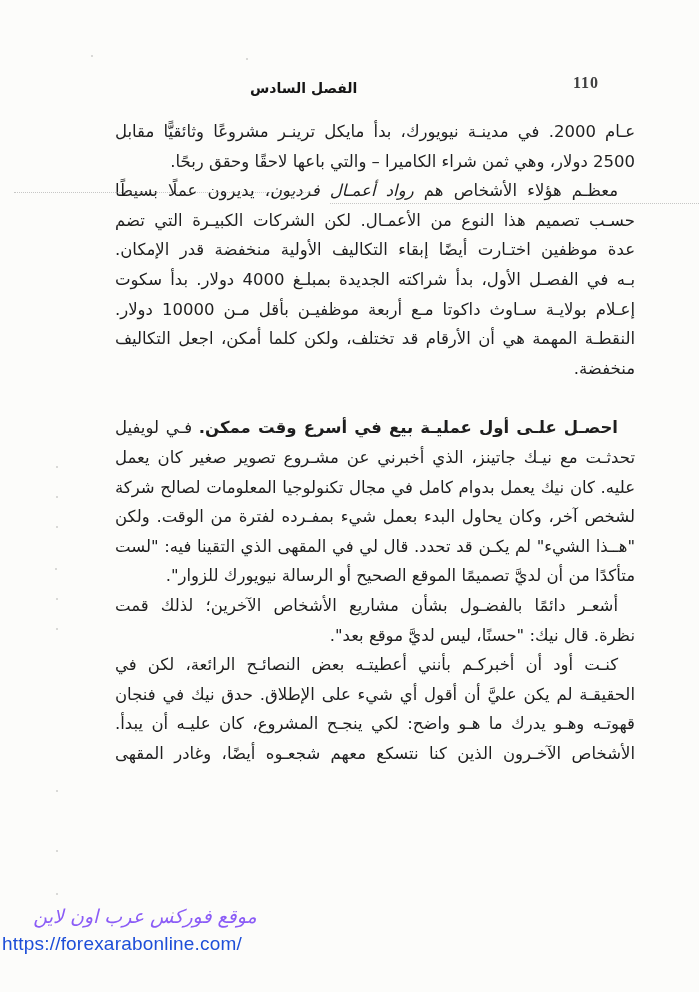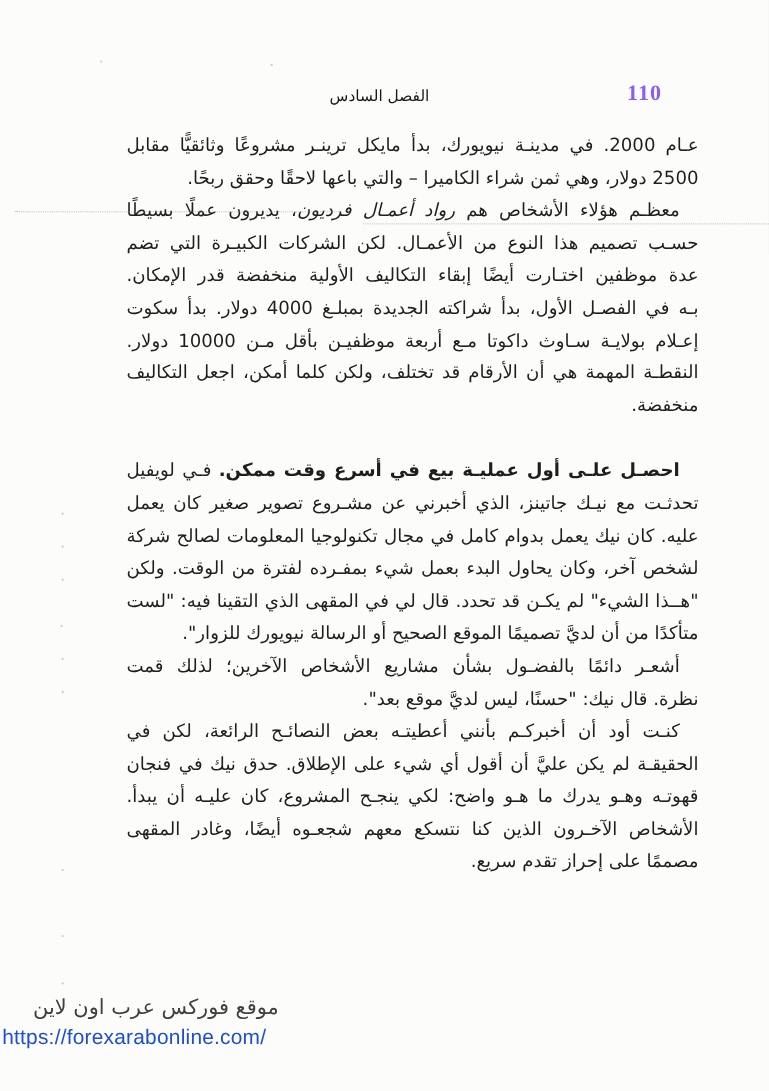--- a/index.html
+++ b/index.html
@@ -3,27 +3,27 @@
 <meta charset="utf-8">
 <style>
   html,body { margin:0; padding:0; background:#e8e8e8; }
   .page {
     position:relative; width:699px; height:992px; margin:0 auto;
     background:#fcfcfa; overflow:hidden;
     font-family:"DejaVu Sans", sans-serif; color:#1d1d1d;
   }
   .chapter-title {
     position:absolute; top:80px; left:250px; width:190px;
-    text-align:center; direction:rtl;
-    font-size:14px; font-weight:normal; color:#161616;
+    text-align:left; direction:rtl;
+    font-size:14px; font-weight:bold; color:#161616;
   }
   .page-number {
     position:absolute; top:74px; left:556px; width:60px; text-align:center;
-    font-family:"Liberation Serif", serif; font-size:20px; font-weight:600;
-    letter-spacing:1px; color:#8b5cf6;
+    font-family:"Liberation Serif", serif; font-size:16px; font-weight:600;
+    letter-spacing:1px; color:#404040;
   }
   .body-text {
     position:absolute; top:117px; right:64px; width:520px;
     direction:rtl; font-size:16.5px; color:#1e1e1e;
   }
   .line {
     height:29.6px; line-height:29.6px; overflow:hidden;
     text-align:justify; text-align-last:justify; text-justify:inter-word;
   }
   .line.last { text-align-last:right; }
@@ -33,22 +33,22 @@
   .pgap { height:30px; }
   .dotted { position:absolute; height:0; border-top:1px dotted #9a9a9a; opacity:.55; }
   .dotted.seg-left  { top:192px; left:14px;  width:296px; }
   .dotted.seg-right { top:203px; left:330px; width:369px; }
   .speck {
     position:absolute; width:2px; height:2px; background:#808080;
     border-radius:50%; opacity:.38;
   }
   .wm-ar {
     position:absolute; top:905px; left:30px; width:230px;
-    direction:rtl; text-align:left;
-    font-size:19px; color:#404040;
+    direction:rtl; text-align:center;
+    font-size:19px; color:#8b5cf6;font-style:italic;
   }
   .wm-url {
     position:absolute; top:933px; left:2px;
     font-family:Liberation Sans, sans-serif;
     font-size:19px; letter-spacing:.2px; color:#1d4ed8;
   }
 </style>
 </head>
 <body>
 
@@ -74,21 +74,20 @@
       <div class="line"><span>عليه. كان نيك يعمل بدوام كامل في مجال تكنولوجيا المعلومات لصالح شركة</span></div>
       <div class="line"><span>لشخص آخر، وكان يحاول البدء بعمل شيء بمفـرده لفترة من الوقت. ولكن</span></div>
       <div class="line"><span>"هــذا الشيء" لم يكـن قد تحدد. قال لي في المقهى الذي التقينا فيه: "لست</span></div>
       <div class="line last"><span>متأكدًا من أن لديَّ تصميمًا الموقع الصحيح أو الرسالة نيويورك للزوار".</span></div>
       <div class="line indent"><span>أشعـر دائمًا بالفضـول بشأن مشاريع الأشخاص الآخرين؛ لذلك قمت</span></div>
       <div class="line last"><span>نظرة. قال نيك: "حسنًا، ليس لديَّ موقع بعد".</span></div>
       <div class="line indent"><span>كنـت أود أن أخبركـم بأنني أعطيتـه بعض النصائـح الرائعة، لكن في</span></div>
       <div class="line"><span>الحقيقـة لم يكن عليَّ أن أقول أي شيء على الإطلاق. حدق نيك في فنجان</span></div>
       <div class="line"><span>قهوتـه وهـو يدرك ما هـو واضح: لكي ينجـح المشروع، كان عليـه أن يبدأ.</span></div>
       <div class="line"><span>الأشخاص الآخـرون الذين كنا نتسكع معهم شجعـوه أيضًا، وغادر المقهى</span></div>
-      <div class="line last"><span>مصممًا على إحراز تقدم سريع.</span></div>
     </div>
 
   <div class="dotted seg-left"></div>
   <div class="dotted seg-right"></div>
 
   <div class="speck" style="top:55px;  left:91px;"></div>
   <div class="speck" style="top:58px;  left:246px;"></div>
   <div class="speck" style="top:466px; left:56px;"></div>
   <div class="speck" style="top:496px; left:56px;"></div>
   <div class="speck" style="top:526px; left:56px;"></div>

